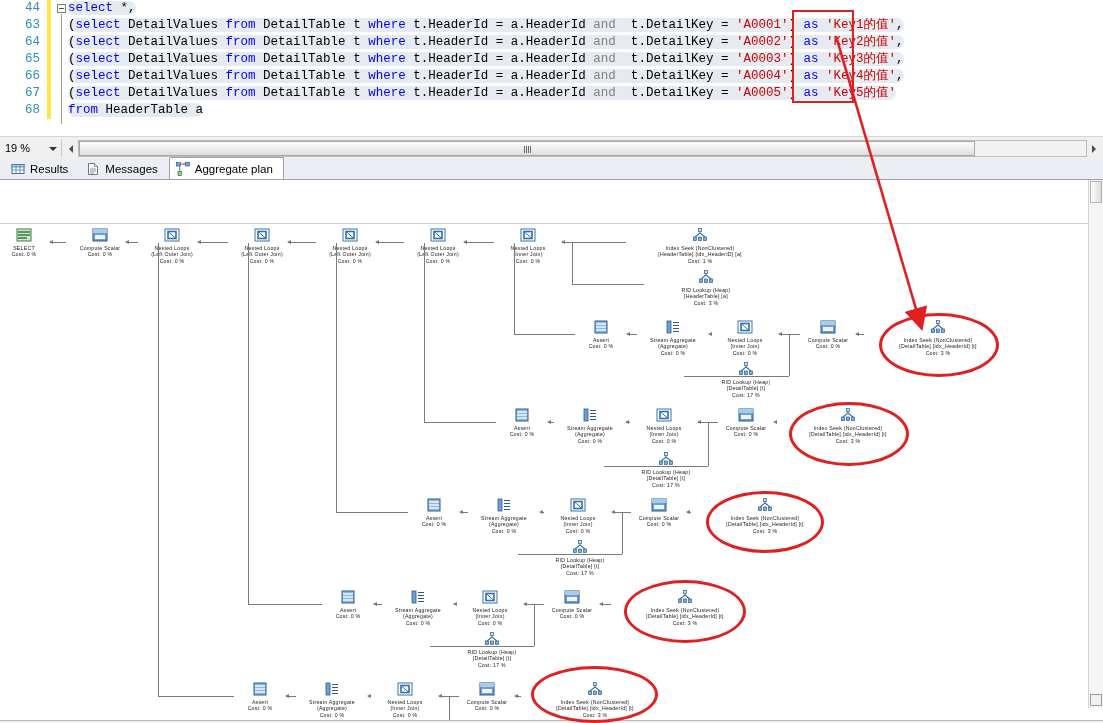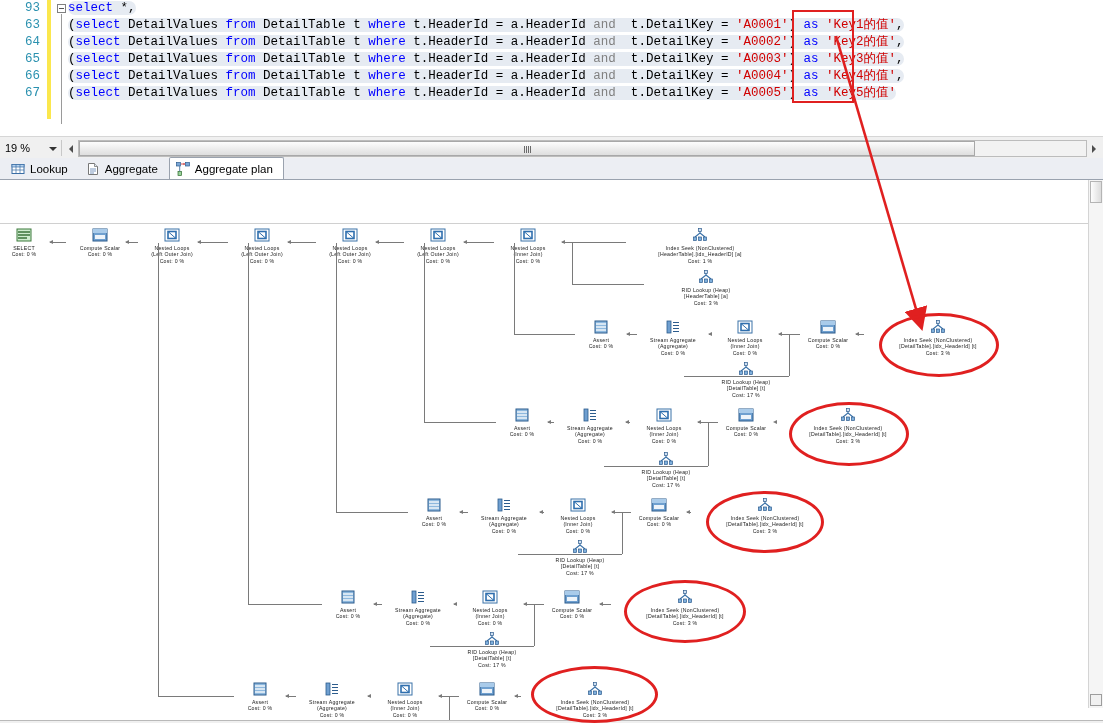--- a/index.html
+++ b/index.html
@@ -195,26 +195,27 @@
 
 <div id="root">
 
   <div class="editor">
     <div class="change-bar"></div>
     <div class="fold-col">
       <div class="fold-box"></div>
       <div class="fold-line"></div>
     </div>
     <div id="editor-lines">
-        <div class="code-line"><span class="gutter-num">93</span><span style="padding-left: 22px;"><span class="sel"><span class="kw">select</span> *,</span></span></div>
+        <div class="code-line"><span class="gutter-num">44</span><span style="padding-left: 22px;"><span class="sel"><span class="kw">select</span> *,</span></span></div>
         <div class="code-line"><span class="gutter-num">63</span><span style="padding-left: 22px;"><span class="sel">(<span class="kw">select</span> <span class="plain">DetailValues</span> <span class="kw">from</span> <span class="plain">DetailTable</span> <span class="plain">t</span> <span class="kw">where</span> <span class="plain">t</span>.<span class="plain">HeaderId</span> = <span class="plain">a</span>.<span class="plain">HeaderId</span> <span class="gray">and</span>  <span class="plain">t</span>.<span class="plain">DetailKey</span> = <span class="str">'A0001'</span>) <span class="kw">as</span> <span class="str">'Key1的值'</span>,</span></span></div>
         <div class="code-line"><span class="gutter-num">64</span><span style="padding-left: 22px;"><span class="sel">(<span class="kw">select</span> <span class="plain">DetailValues</span> <span class="kw">from</span> <span class="plain">DetailTable</span> <span class="plain">t</span> <span class="kw">where</span> <span class="plain">t</span>.<span class="plain">HeaderId</span> = <span class="plain">a</span>.<span class="plain">HeaderId</span> <span class="gray">and</span>  <span class="plain">t</span>.<span class="plain">DetailKey</span> = <span class="str">'A0002'</span>) <span class="kw">as</span> <span class="str">'Key2的值'</span>,</span></span></div>
         <div class="code-line"><span class="gutter-num">65</span><span style="padding-left: 22px;"><span class="sel">(<span class="kw">select</span> <span class="plain">DetailValues</span> <span class="kw">from</span> <span class="plain">DetailTable</span> <span class="plain">t</span> <span class="kw">where</span> <span class="plain">t</span>.<span class="plain">HeaderId</span> = <span class="plain">a</span>.<span class="plain">HeaderId</span> <span class="gray">and</span>  <span class="plain">t</span>.<span class="plain">DetailKey</span> = <span class="str">'A0003'</span>) <span class="kw">as</span> <span class="str">'Key3的值'</span>,</span></span></div>
         <div class="code-line"><span class="gutter-num">66</span><span style="padding-left: 22px;"><span class="sel">(<span class="kw">select</span> <span class="plain">DetailValues</span> <span class="kw">from</span> <span class="plain">DetailTable</span> <span class="plain">t</span> <span class="kw">where</span> <span class="plain">t</span>.<span class="plain">HeaderId</span> = <span class="plain">a</span>.<span class="plain">HeaderId</span> <span class="gray">and</span>  <span class="plain">t</span>.<span class="plain">DetailKey</span> = <span class="str">'A0004'</span>) <span class="kw">as</span> <span class="str">'Key4的值'</span>,</span></span></div>
         <div class="code-line"><span class="gutter-num">67</span><span style="padding-left: 22px;"><span class="sel">(<span class="kw">select</span> <span class="plain">DetailValues</span> <span class="kw">from</span> <span class="plain">DetailTable</span> <span class="plain">t</span> <span class="kw">where</span> <span class="plain">t</span>.<span class="plain">HeaderId</span> = <span class="plain">a</span>.<span class="plain">HeaderId</span> <span class="gray">and</span>  <span class="plain">t</span>.<span class="plain">DetailKey</span> = <span class="str">'A0005'</span>) <span class="kw">as</span> <span class="str">'Key5的值'</span></span></span></div>
+        <div class="code-line"><span class="gutter-num">68</span><span style="padding-left: 22px;"><span class="sel"><span class="kw">from</span> <span class="plain">HeaderTable</span> <span class="plain">a</span></span></span></div>
       </div>
   </div>
 
   <div class="zoombar">
     <div class="zoom-val">19 %</div>
     <div class="zoom-caret"></div>
     <div class="zoom-sep"></div>
     <div class="hscroll-wrap">
       <div class="hs-left"></div>
       <div class="hs-track">
@@ -230,33 +231,33 @@
     <div class="tab">
       <span class="tab-ico">
         <svg width="14" height="14" viewBox="0 0 14 14">
           <rect x="1" y="2.5" width="12" height="9" fill="#fff" stroke="#3b6ea5" stroke-width="1"></rect>
           <rect x="1" y="2.5" width="12" height="2.5" fill="#b7d3ef" stroke="#3b6ea5" stroke-width="0.7"></rect>
           <line x1="5" y1="2.5" x2="5" y2="11.5" stroke="#3b6ea5" stroke-width="0.7"></line>
           <line x1="9" y1="2.5" x2="9" y2="11.5" stroke="#3b6ea5" stroke-width="0.7"></line>
           <line x1="1" y1="8" x2="13" y2="8" stroke="#3b6ea5" stroke-width="0.7"></line>
         </svg>
       </span>
-      <span>Lookup</span>
+      <span>Results</span>
     </div>
     <div class="tab">
       <span class="tab-ico">
         <svg width="14" height="14" viewBox="0 0 14 14">
           <path d="M2.5 1.5h6l3 3v8h-9z" fill="#fff" stroke="#777" stroke-width="1"></path>
           <path d="M8.5 1.5v3h3" fill="#dfe7f0" stroke="#777" stroke-width="0.8"></path>
           <line x1="4" y1="7" x2="10" y2="7" stroke="#5a7fae" stroke-width="0.8"></line>
           <line x1="4" y1="9" x2="10" y2="9" stroke="#5a7fae" stroke-width="0.8"></line>
           <line x1="4" y1="11" x2="8" y2="11" stroke="#5a7fae" stroke-width="0.8"></line>
         </svg>
       </span>
-      <span>Aggregate</span>
+      <span>Messages</span>
     </div>
     <div class="tab active">
       <span class="tab-ico">
         <svg width="14" height="14" viewBox="0 0 14 14">
           <rect x="0.5" y="0.5" width="4" height="3.5" fill="#7ba7d7" stroke="#2d5c8e" stroke-width="0.7"></rect>
           <rect x="9.5" y="0.5" width="4" height="3.5" fill="#7ba7d7" stroke="#2d5c8e" stroke-width="0.7"></rect>
           <path d="M5 2h4" stroke="#d04040" stroke-width="0.9"></path>
           <path d="M7.5 0.8l1.6 1.2-1.6 1.2z" fill="#d04040"></path>
           <rect x="2" y="9.5" width="3.5" height="4" fill="#9ad29a" stroke="#2d6b2d" stroke-width="0.7"></rect>
           <path d="M3.7 4.2v5" stroke="#2d5c8e" stroke-width="0.8"></path>

